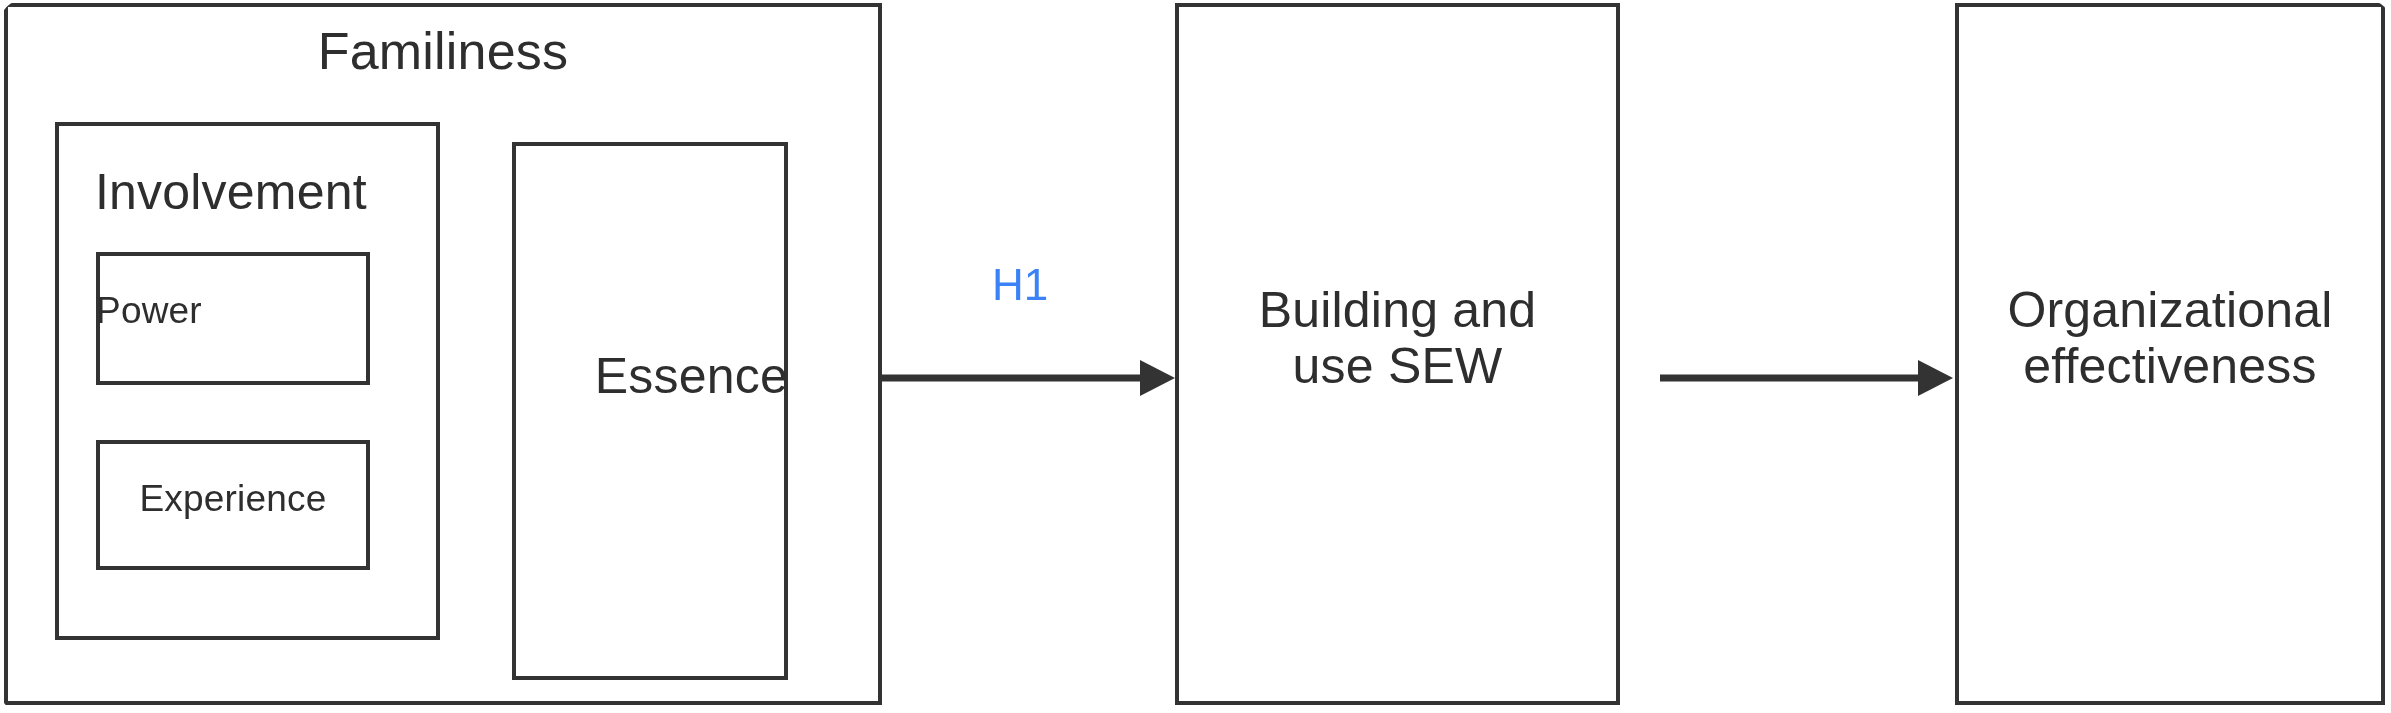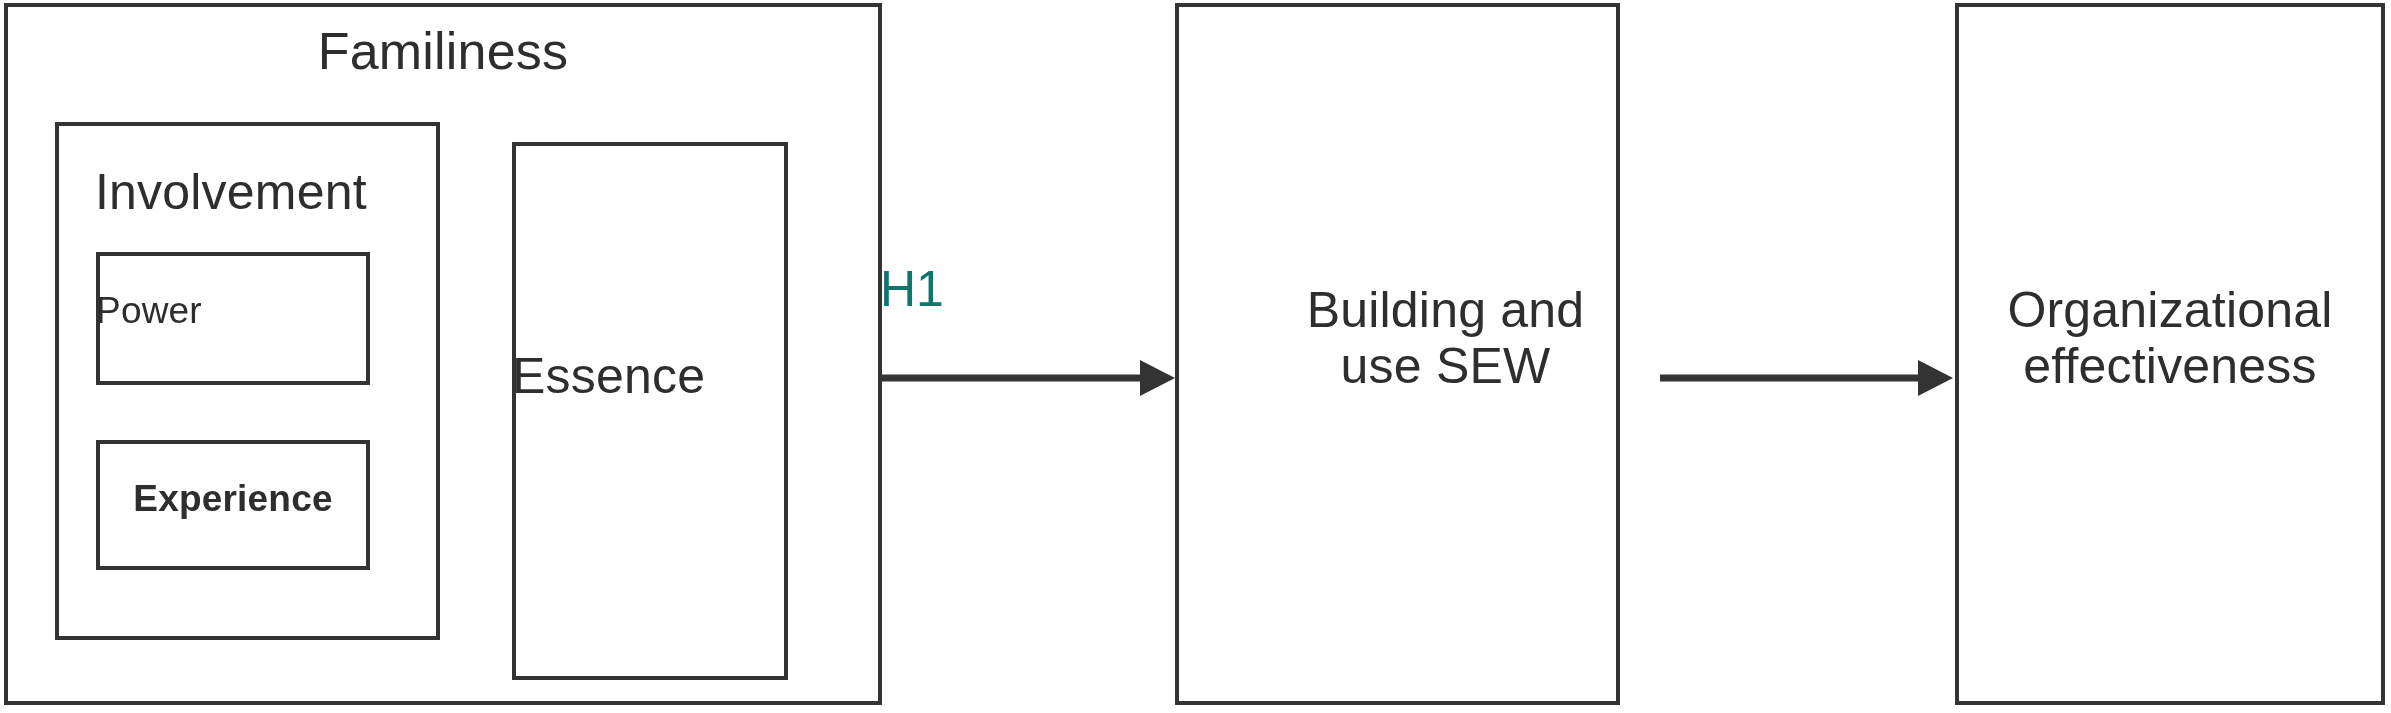--- a/index.html
+++ b/index.html
@@ -9,20 +9,21 @@
   }
   body {
     font-family: "Liberation Sans", sans-serif;
   }
   #diagram-canvas {
     position: relative;
     width: 2391px;
     height: 713px;
     background: #ffffff;
     overflow: hidden;
+    border-radius: 23px;
   }
   .box {
     position: absolute;
     box-sizing: border-box;
     background: #ffffff;
     border: 4px solid #333333;
   }
   .label {
     position: absolute;
     color: #2e2e2e;
@@ -66,45 +67,43 @@
 
   #experience-box {
     left: 96px; top: 440px;
     width: 274px; height: 130px;
   }
   #experience-label {
     left: 96px; top: 478px;
     width: 274px;
     text-align: center;
     font-size: 37px;
-    font-weight: bold;
   }
 
   #essence-box {
     left: 512px; top: 142px;
     width: 276px; height: 538px;
   }
   #essence-label {
     left: 512px; top: 348px;
     width: 276px;
-    text-align: left;
+    text-align: right;
     font-size: 50px;
   }
 
   
   #sew-box {
     left: 1175px; top: 3px;
     width: 445px; height: 702px;
   }
   #sew-label {
     left: 1175px; top: 282px;
     width: 445px;
     text-align: center;
     font-size: 50px;
-    margin-left: 48px;
   }
 
   
   #outcome-box {
     left: 1955px; top: 3px;
     width: 430px; height: 702px;
   }
   #outcome-label {
     left: 1941px; top: 282px;
     width: 458px;
@@ -115,22 +114,23 @@
   
   .arrow {
     position: absolute;
     height: 60px;
   }
   #arrow-h1 { left: 878px; top: 348px; width: 300px; }
   #arrow-h2 { left: 1656px; top: 348px; width: 300px; }
 
   .arrow-label {
     position: absolute;
-    font-size: 50px;
-    color: #0f766e;
+    text-align: center;
+    font-size: 44px;
+    color: #3b82f6;
   }
   #h1-label { left: 880px; top: 260px; width: 280px; }
   #h2-label { left: 1660px; top: 260px; width: 272px; }
 </style>
 </head>
 <body>
 
 <div id="diagram-canvas">
 
   <div class="box" id="familiness-box"></div>

